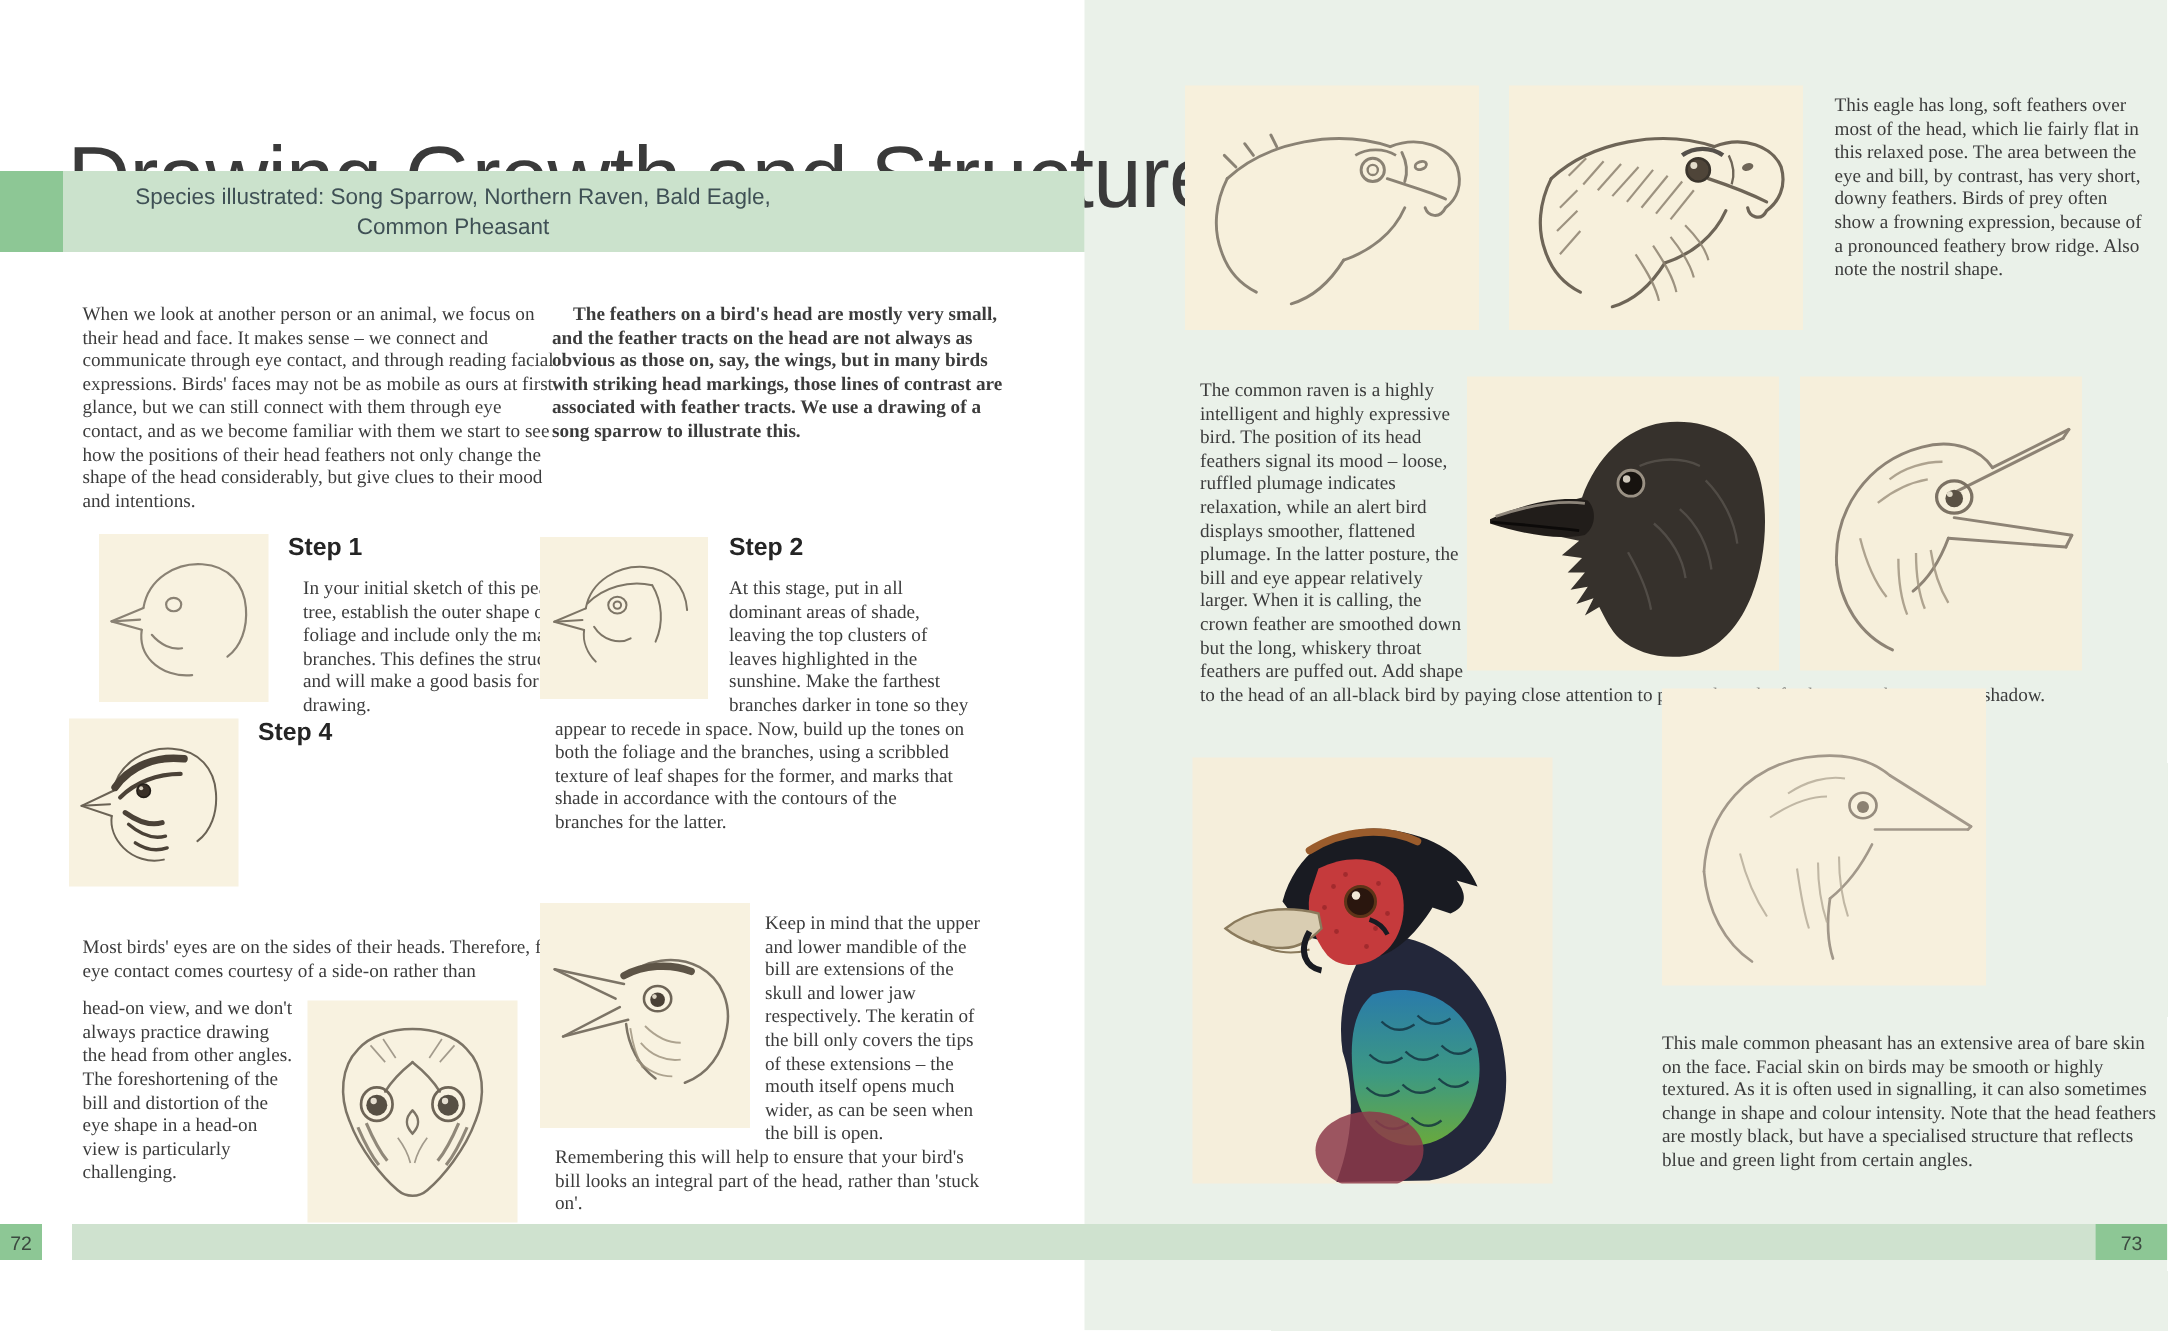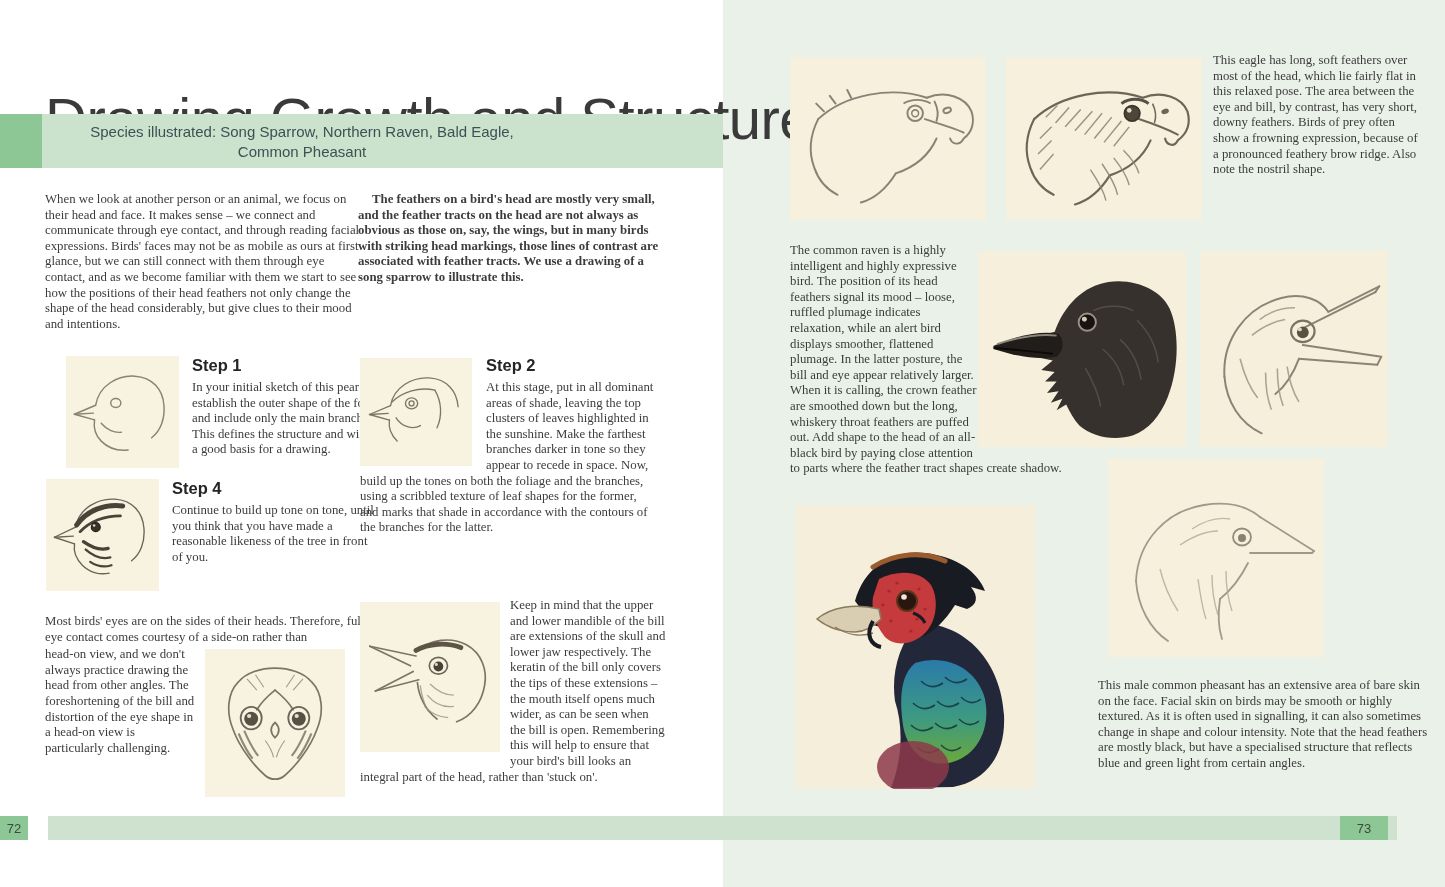--- a/index.html
+++ b/index.html
@@ -11,21 +11,21 @@
   
   .title{font-family:"Liberation Sans",sans-serif;font-weight:300;font-size:58px;
          letter-spacing:-0.5px;color:#3a3a3a;white-space:nowrap;}
   .banner{background:#cbe2cc;text-align:center;}
   .banner-accent{background:#8dc795;}
   .banner-text{font-family:"Liberation Sans",sans-serif;font-size:15px;line-height:20px;color:#3f5055;}
   .body-text{font-size:12.8px;line-height:15.6px;color:#3c3c3c;text-align:left;}
   .indent{text-indent:14px;font-weight:bold;}
   .step-h{font-family:"Liberation Sans",sans-serif;font-weight:bold;font-size:16.5px;
           color:#252525;margin:0 0 5px 0;}
-  p{margin:0;}
+  p{margin:10px;}
   .art{background:#f8f2e0;}
   .art svg{display:block;width:100%;height:100%;}
   .footer-bar{background:#cfe2cf;}
   .pagenum-box{background:#8dc795;display:flex;align-items:center;justify-content:center;
                font-family:"Liberation Sans",sans-serif;font-size:13px;color:#3c4a40;}
   .float-l{float:left;}
   .float-r{float:right;}
 </style>
 </head>
 <body>
@@ -83,21 +83,20 @@
         <circle cx="88" cy="86" r="8" fill="#3a3128" stroke="#241f19" stroke-width="2"></circle>
         <circle cx="85" cy="83" r="2.4" fill="#d8d0bf"></circle>
         <g fill="none" stroke="#8f период8270" stroke-width="1.6" opacity="0.7">
           <path d="M120,90 C128,100 132,112 130,122"></path>
           <path d="M130,84 C140,96 144,110 142,122"></path>
         </g>
       </svg>
     </div>
     <div style="overflow:hidden;">
       <h3 class="step-h">Step 4</h3>
-      <p class="body-text">Continue to build up tone on tone, until you think that you have made a reasonable likeness of the tree in front of you.</p>
     </div>
   </div>
 
   <div class="abs" style="left:360px;top:356px;width:296px;">
     <div class="art float-l" style="width:112px;height:108px;margin:2px 14px 6px 0;">
       <svg viewBox="0 0 200 195">
         <g fill="none" stroke="#7d7566" stroke-width="2.4" stroke-linecap="round">
           <path d="M16,102 L54,86"></path>
             <path d="M16,102 L52,112"></path>
             <path d="M17,102 L50,100"></path>
@@ -352,14 +351,14 @@
       <path d="M84,104 C60,98 36,102 22,114 C32,122 46,127 60,127 C72,127 80,120 86,114 Z" fill="#d9cdb2" stroke="#8a7a5c" stroke-width="1.6"></path>
       <path d="M40,122 C52,130 66,132 78,128" fill="none" stroke="#8a7a5c" stroke-width="1.4"></path>
       <path d="M78,116 C70,130 76,140 86,142" fill="none" stroke="#191b22" stroke-width="4"></path>
     </svg>
   </div>
 
   <p class="abs body-text" style="left:1098px;top:678px;width:335px;">This male common pheasant has an extensive area of bare skin on the face. Facial skin on birds may be smooth or highly textured. As it is often used in signalling, it can also sometimes change in shape and colour intensity. Note that the head feathers are mostly black, but have a specialised structure that reflects blue and green light from certain angles.</p>
 
   <div class="abs footer-bar" style="left:48px;top:816px;width:1349px;height:24px;"></div>
   <div class="abs pagenum-box" style="left:0;top:816px;width:28px;height:24px;">72</div>
-  <div class="abs pagenum-box" style="left:1340px;top:816px;width:48px;height:24px;">73</div>
+  <div class="abs pagenum-box" style="left:1397px;top:816px;width:48px;height:24px;">73</div>
 </div>
 
 </body></html>

